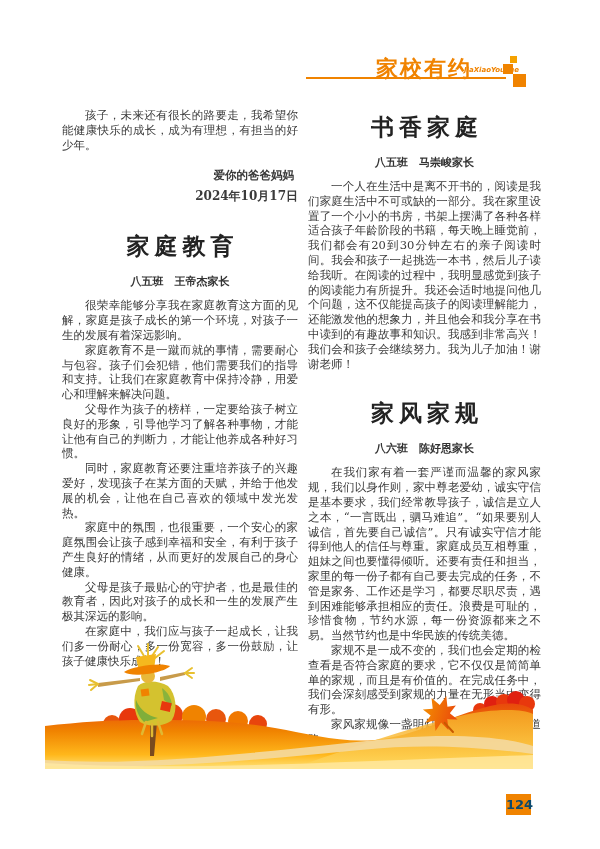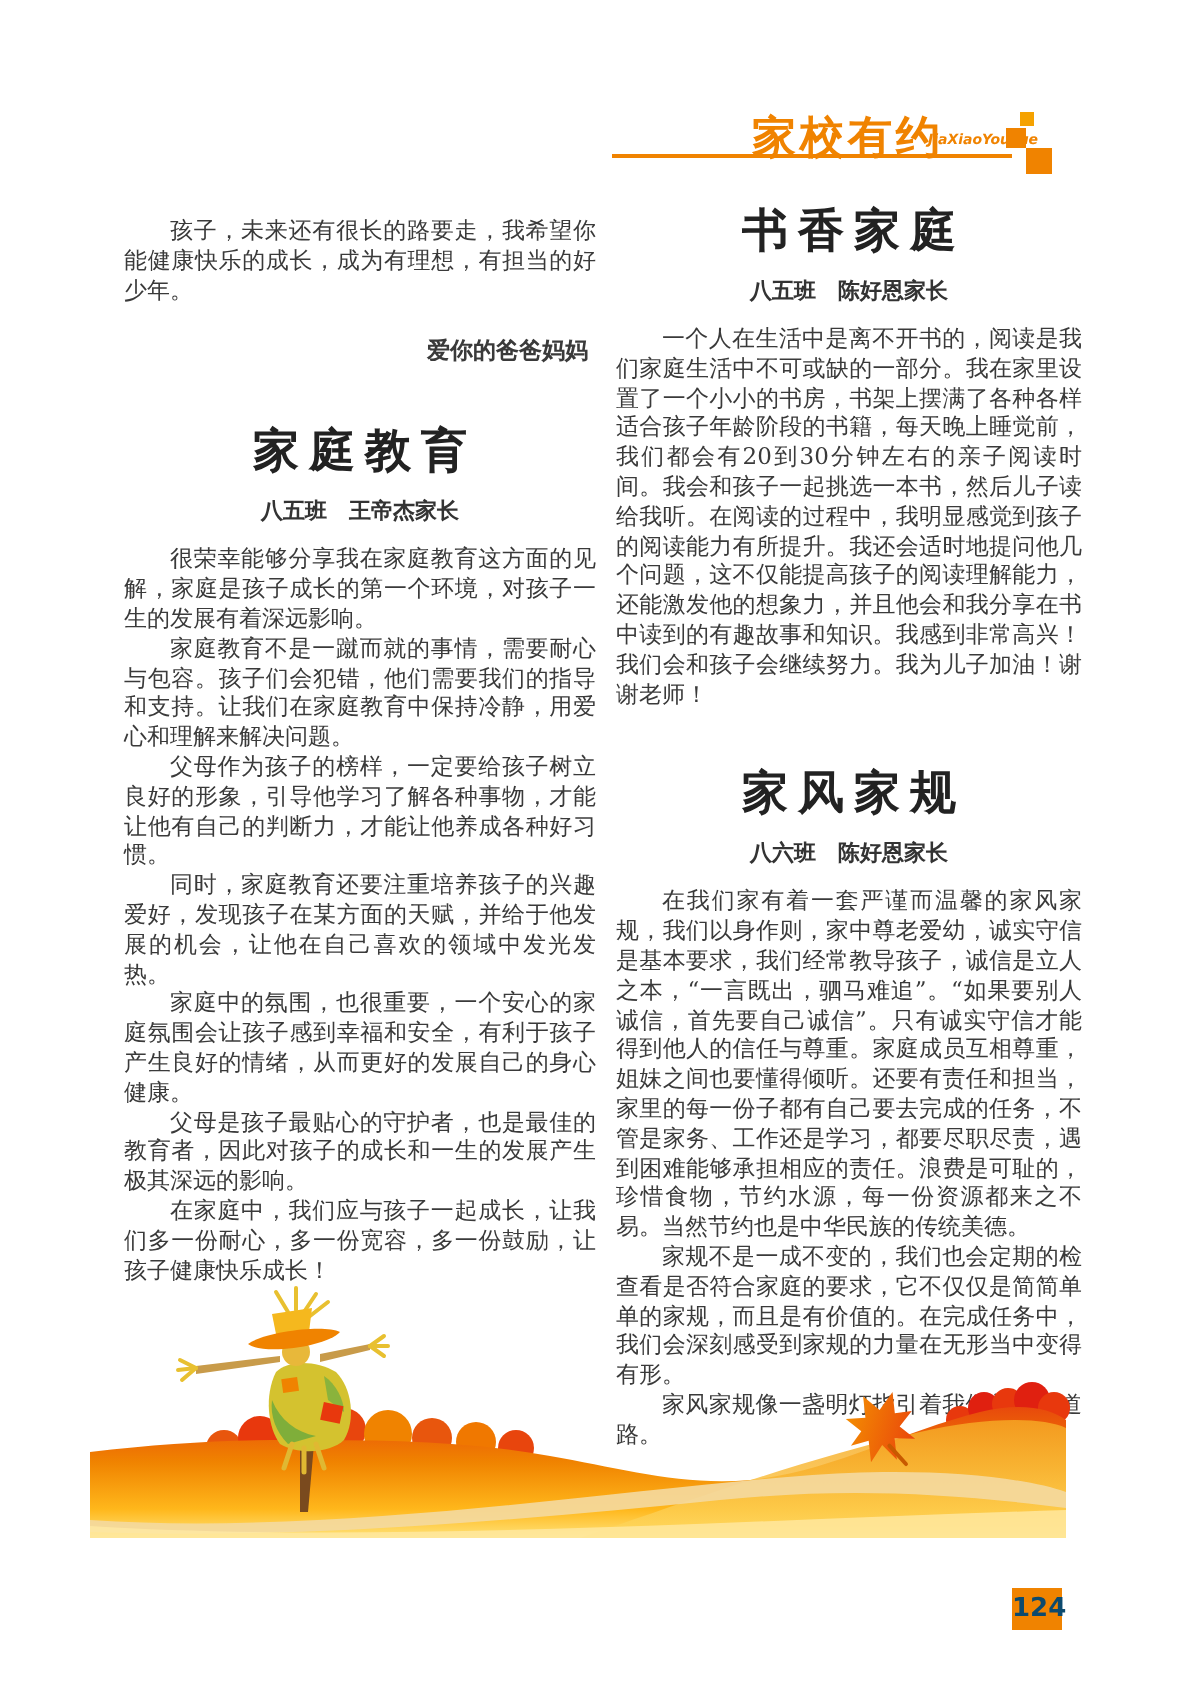--- a/index.html
+++ b/index.html
@@ -38,21 +38,21 @@
   .col-right{left:308px;top:100px;width:233px;}
   .body-txt{
     font-size:11.5px;line-height:14.8px;margin:0;
     text-indent:2em;
   }
   .letter-body{margin-top:2px;}
   .sig{font-size:11.5px;line-height:15px;text-align:right;text-indent:0;margin:16px 4px 0 0;font-weight:bold;}
   .date{font-size:12px;line-height:15px;text-align:right;text-indent:0;margin:6px 0 0 0;font-weight:bold;}
   .art-title{
     font-size:23px;font-weight:bold;letter-spacing:5px;
-    text-align:center;text-indent:5px;margin:0;color:#222;
+    text-align:center;text-indent:5px;margin:12px;color:#222;
   }
   .art-title.m-top{margin-top:27px;}
   .art-byline{
     font-size:11px;font-weight:bold;text-align:center;text-indent:0;
     margin:7px 0 9px 0;color:#333;
   }
   
   .decor{position:absolute;left:40px;top:642px;width:498px;height:140px;}
   .page-badge{
     position:absolute;left:506px;top:794px;width:25px;height:21px;
@@ -69,35 +69,36 @@
   <div class="hdr-title">家校有约</div>
   <div class="hdr-sub">JiaXiaoYouYue</div>
   <div class="hdr-line"></div>
   <div class="sq sq1"></div>
   <div class="sq sq2"></div>
   <div class="sq sq3"></div>
 
   <div class="col col-left">
     <p class="body-txt letter-body">孩子，未来还有很长的路要走，我希望你能健康快乐的成长，成为有理想，有担当的好少年。</p>
     <p class="sig">爱你的爸爸妈妈</p>
+    <p class="date">2024年10月17日</p>
 
     <h2 class="art-title m-top">家庭教育</h2>
     <p class="art-byline">八五班　王帝杰家长</p>
     <p class="body-txt">很荣幸能够分享我在家庭教育这方面的见解，家庭是孩子成长的第一个环境，对孩子一生的发展有着深远影响。</p>
     <p class="body-txt">家庭教育不是一蹴而就的事情，需要耐心与包容。孩子们会犯错，他们需要我们的指导和支持。让我们在家庭教育中保持冷静，用爱心和理解来解决问题。</p>
     <p class="body-txt">父母作为孩子的榜样，一定要给孩子树立良好的形象，引导他学习了解各种事物，才能让他有自己的判断力，才能让他养成各种好习惯。</p>
     <p class="body-txt">同时，家庭教育还要注重培养孩子的兴趣爱好，发现孩子在某方面的天赋，并给于他发展的机会，让他在自己喜欢的领域中发光发热。</p>
     <p class="body-txt">家庭中的氛围，也很重要，一个安心的家庭氛围会让孩子感到幸福和安全，有利于孩子产生良好的情绪，从而更好的发展自己的身心健康。</p>
     <p class="body-txt">父母是孩子最贴心的守护者，也是最佳的教育者，因此对孩子的成长和一生的发展产生极其深远的影响。</p>
     <p class="body-txt">在家庭中，我们应与孩子一起成长，让我们多一份耐心，多一份宽容，多一份鼓励，让孩子健康快乐成长！</p>
   </div>
 
   <div class="col col-right">
     <h2 class="art-title">书香家庭</h2>
-    <p class="art-byline">八五班　陈好恩家长</p>
+    <p class="art-byline">八五班　马崇峻家长</p>
     <p class="body-txt">一个人在生活中是离不开书的，阅读是我们家庭生活中不可或缺的一部分。我在家里设置了一个小小的书房，书架上摆满了各种各样适合孩子年龄阶段的书籍，每天晚上睡觉前，我们都会有20到30分钟左右的亲子阅读时间。我会和孩子一起挑选一本书，然后儿子读给我听。在阅读的过程中，我明显感觉到孩子的阅读能力有所提升。我还会适时地提问他几个问题，这不仅能提高孩子的阅读理解能力，还能激发他的想象力，并且他会和我分享在书中读到的有趣故事和知识。我感到非常高兴！我们会和孩子会继续努力。我为儿子加油！谢谢老师！</p>
 
     <h2 class="art-title m-top">家风家规</h2>
     <p class="art-byline">八六班　陈好恩家长</p>
     <p class="body-txt">在我们家有着一套严谨而温馨的家风家规，我们以身作则，家中尊老爱幼，诚实守信是基本要求，我们经常教导孩子，诚信是立人之本，“一言既出，驷马难追”。“如果要别人诚信，首先要自己诚信”。只有诚实守信才能得到他人的信任与尊重。家庭成员互相尊重，姐妹之间也要懂得倾听。还要有责任和担当，家里的每一份子都有自己要去完成的任务，不管是家务、工作还是学习，都要尽职尽责，遇到困难能够承担相应的责任。浪费是可耻的，珍惜食物，节约水源，每一份资源都来之不易。当然节约也是中华民族的传统美德。</p>
     <p class="body-txt">家规不是一成不变的，我们也会定期的检查看是否符合家庭的要求，它不仅仅是简简单单的家规，而且是有价值的。在完成任务中，我们会深刻感受到家规的力量在无形当中变得有形。</p>
     <p class="body-txt">家风家规像一盏明灯指引着我们前进的道路。</p>
   </div>
 
   <svg class="decor" viewBox="0 0 498 140" xmlns="http://www.w3.org/2000/svg">

